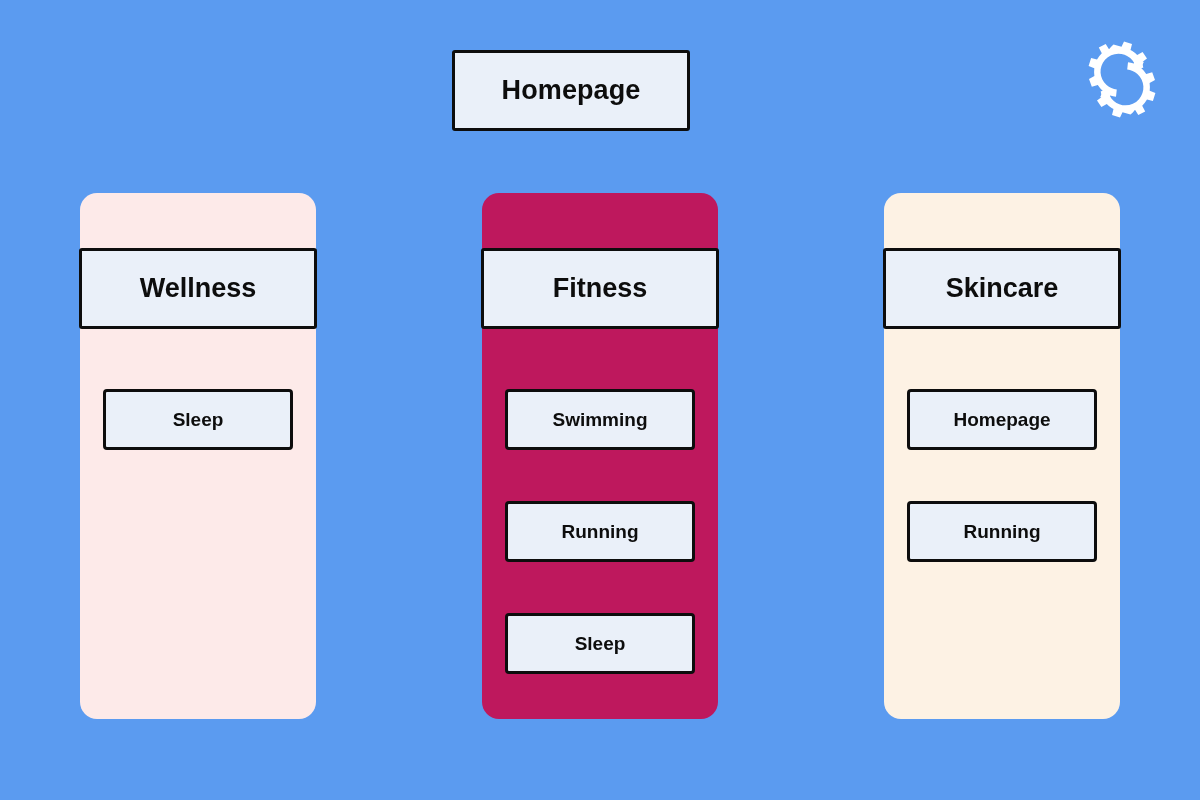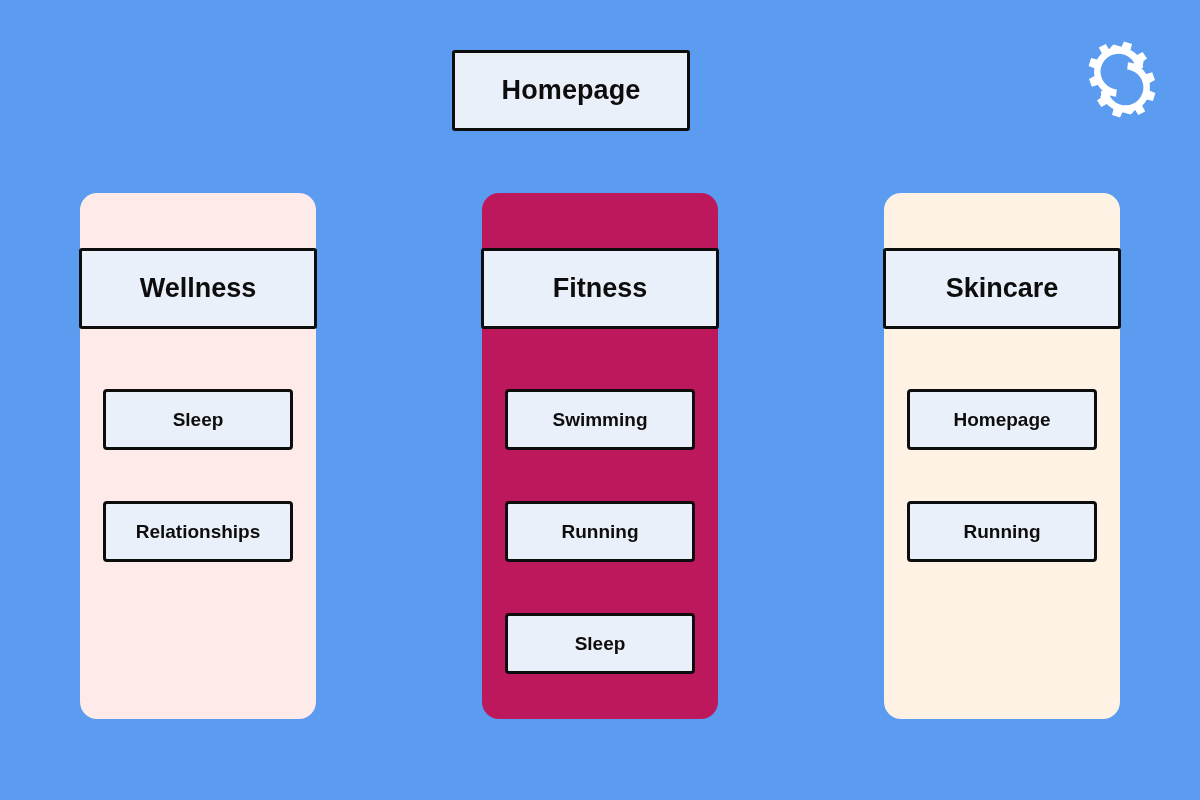--- a/index.html
+++ b/index.html
@@ -124,23 +124,20 @@
   <div id="columns">
 
     <div class="column" style="background: rgb(253, 234, 233);">
       <div class="cat-box">
         <span class="node-label">Wellness</span>
       </div>
       <div class="child-list">
         <div class="child-box">
           <span class="node-label">Sleep</span>
         </div>
-        <div class="child-box">
-          <span class="node-label">Relationships</span>
-        </div>
       </div>
     </div>
 
     <div class="column" style="background: #be185d; align-items: center;">
       <div class="cat-box">
         <span class="node-label">Fitness</span>
       </div>
       <div class="child-list">
         <div class="child-box">
           <span class="node-label">Swimming</span>

